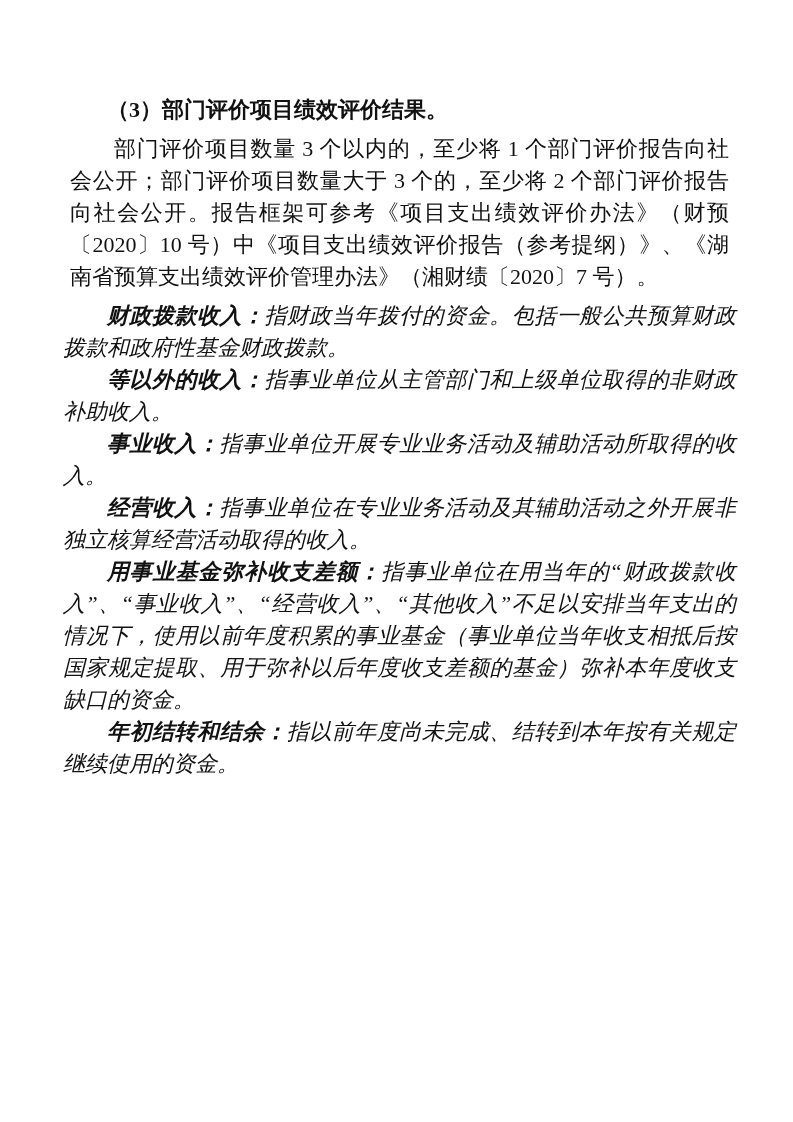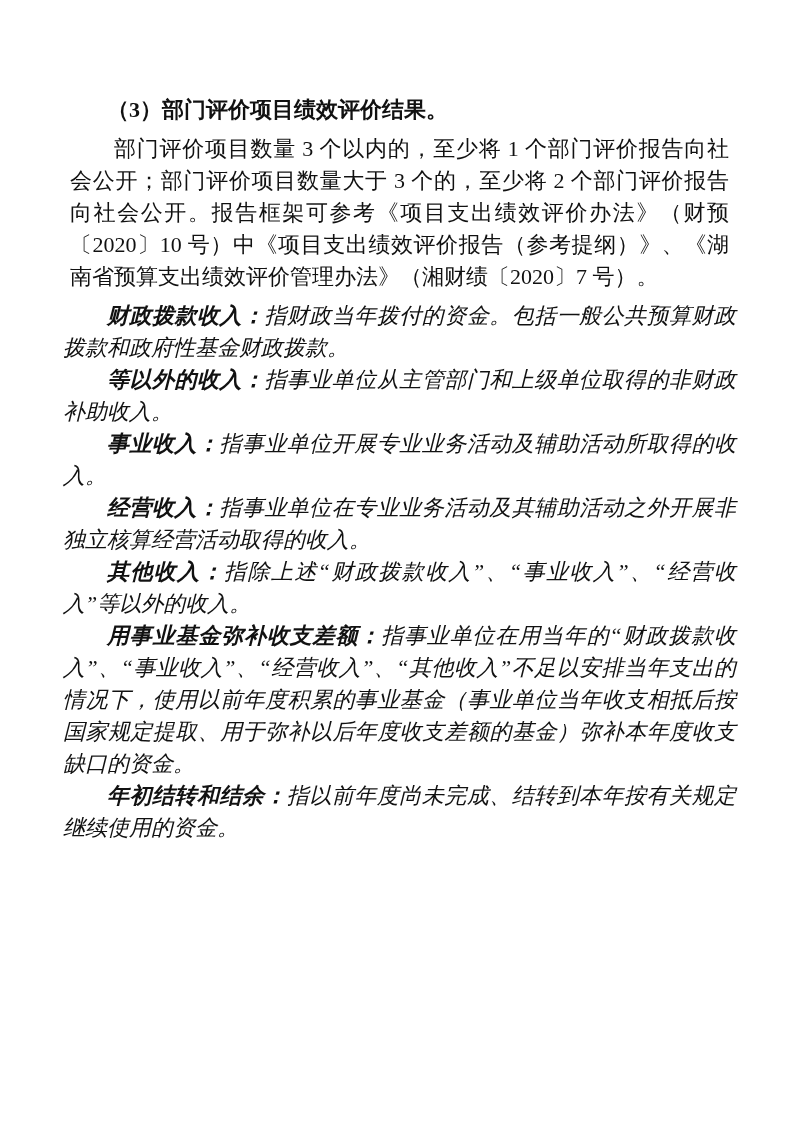--- a/index.html
+++ b/index.html
@@ -64,19 +64,18 @@
 
   <p class="def"><b class="term">财政拨款收入：</b><span>指财政当年拨付的资金。包括一般公共预算财政拨款和政府性基金财政拨款。</span></p>
 
   <p class="def"><b class="term">等以外的收入：</b><span>指事业单位从主管部门和上级单位取得的非财政补助收入。</span></p>
 
   <p class="def"><b class="term">事业收入：</b><span>指事业单位开展专业业务活动及辅助活动所取得的收入。</span></p>
 
   <p class="def"><b class="term">经营收入：</b><span>指事业单位在专业业务活动及其辅助活动之外开展非独立核算经营活动取得的收入。</span></p>
 
 
-  <p class="def"><b class="term">其他收入：</b><span>指除上述“财政拨款收入”、“事业收入”、“经营收入”等以外的收入。</span></p>
 
   <p class="def"><b class="term">用事业基金弥补收支差额：</b><span>指事业单位在用当年的“财政拨款收入”、“事业收入”、“经营收入”、“其他收入”不足以安排当年支出的情况下，使用以前年度积累的事业基金（事业单位当年收支相抵后按国家规定提取、用于弥补以后年度收支差额的基金）弥补本年度收支缺口的资金。</span></p>
 
   <p class="def"><b class="term">年初结转和结余：</b><span>指以前年度尚未完成、结转到本年按有关规定继续使用的资金。</span></p>
 
 </div>
 
 </body></html>

